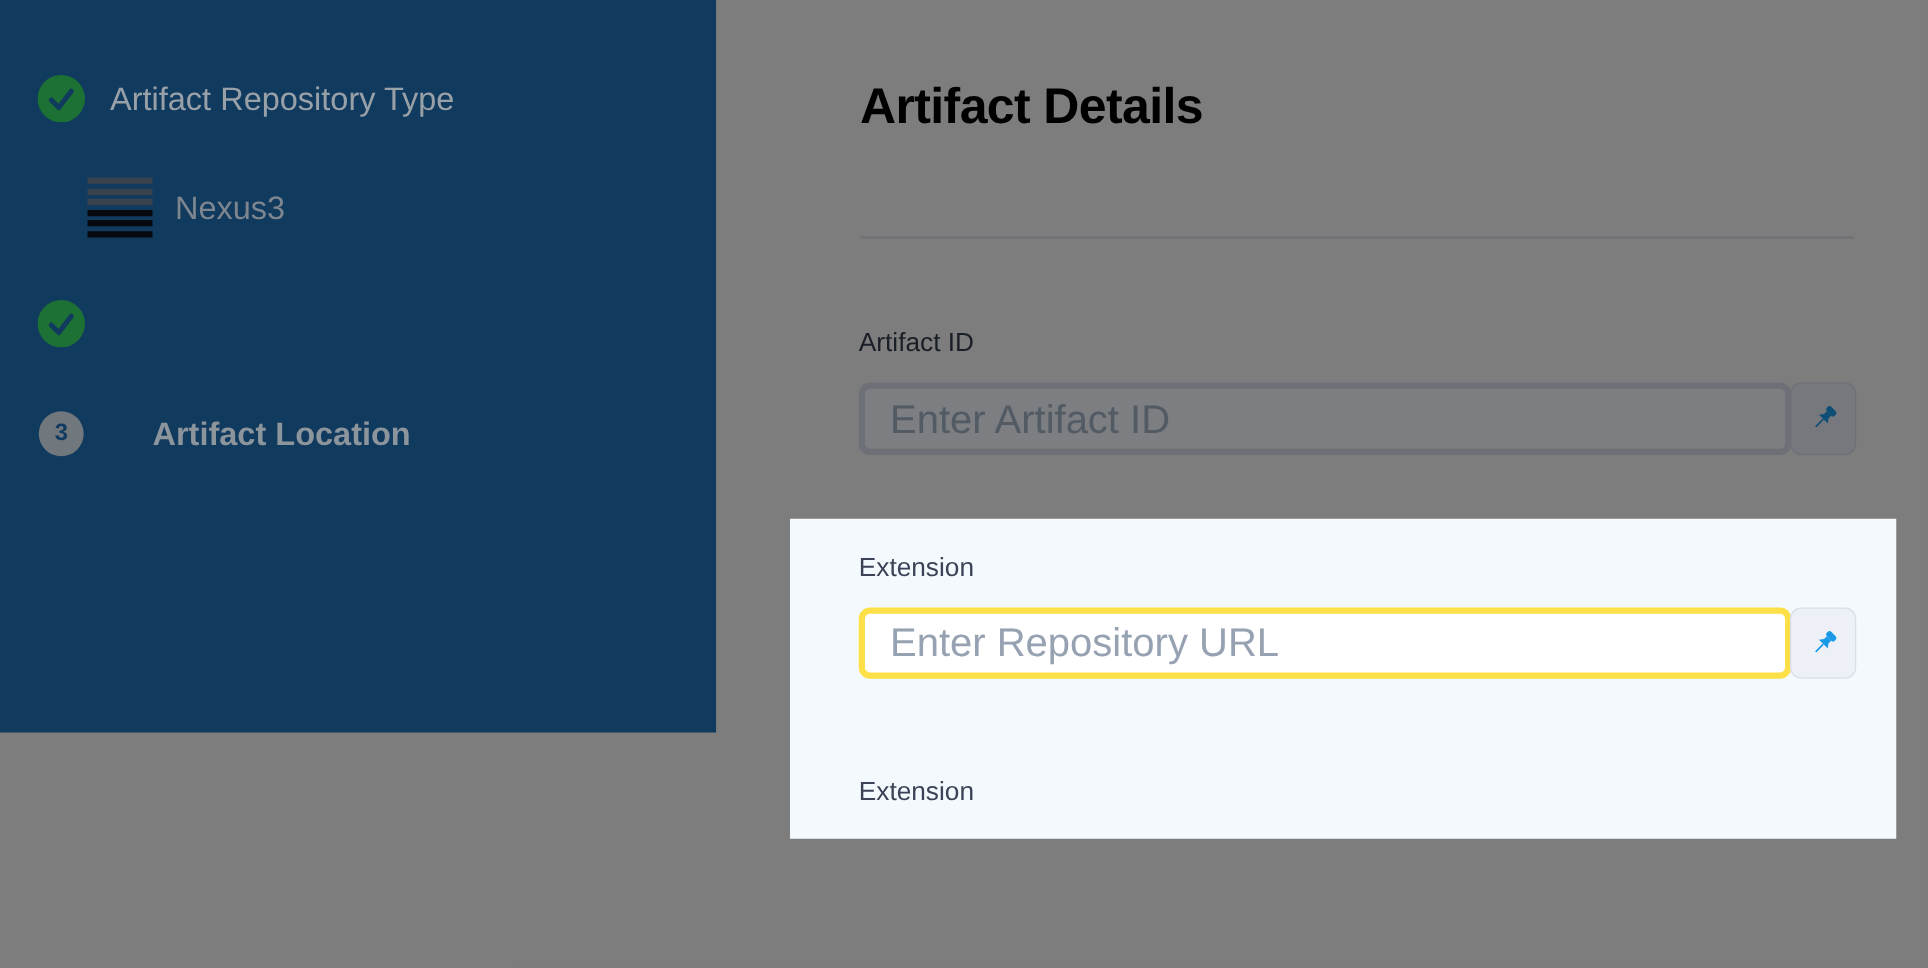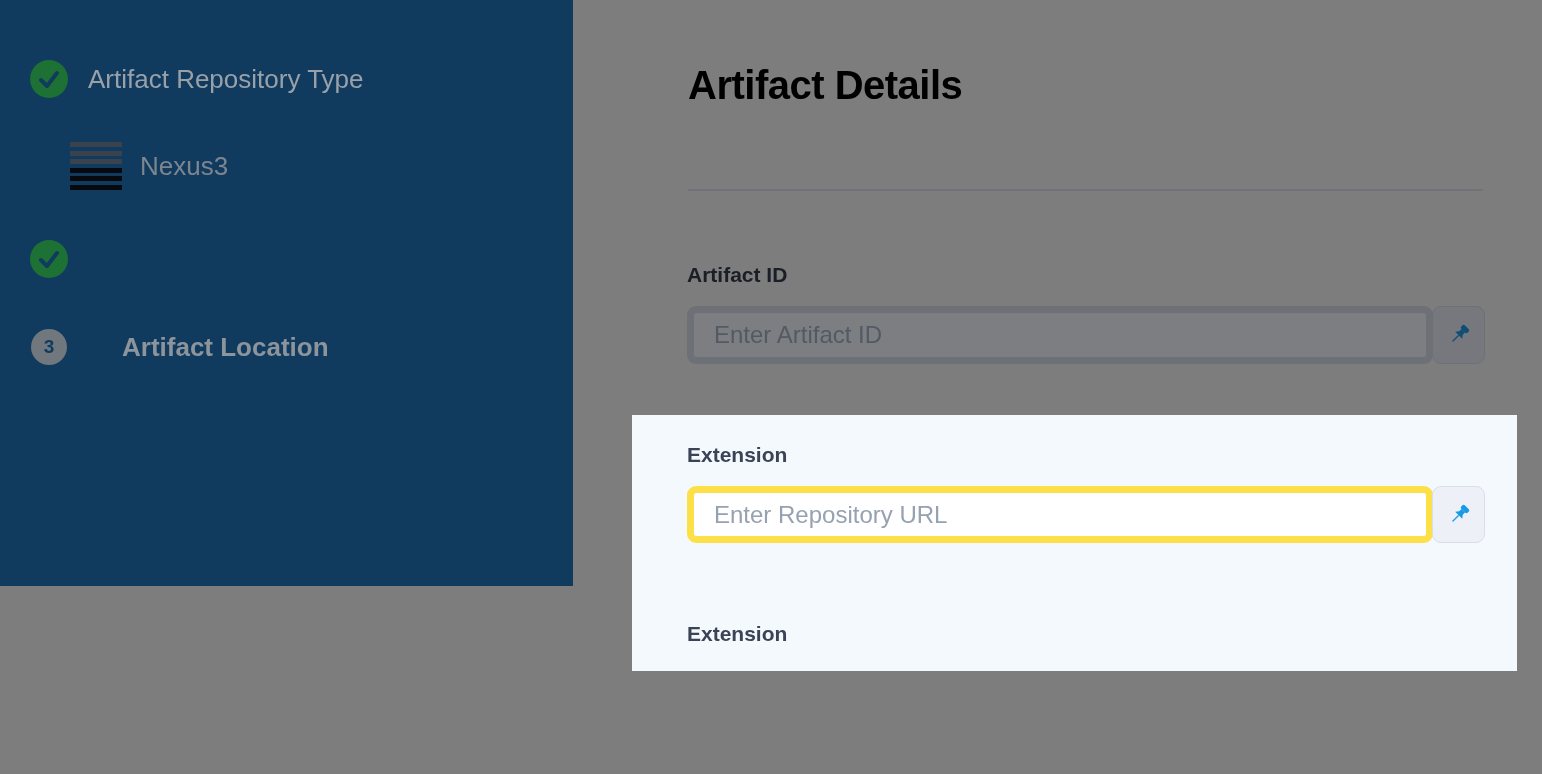--- a/index.html
+++ b/index.html
@@ -33,28 +33,28 @@
   .substep-label { font-size:26px; color:#7d868f; }
 
   
   .main { position:absolute; left:573px; top:0; width:969px; height:774px; background:#7d7d7d; }
   .title {
     position:absolute; left:115px; top:63px;
     font-size:40px; font-weight:bold; color:#000000; letter-spacing:-0.5px;
   }
   .divider { position:absolute; left:115px; top:189px; width:795px; height:2px; background:#6f7277; }
 
-  .field-label { font-size:21px; font-weight:bold; line-height:26px; margin-bottom:18px; }
+  .field-label { font-size:21px; font-weight:normal; line-height:26px; margin-bottom:18px; }
 
   .input-group { position:relative; width:798px; height:57px; }
   .ig-input {
     position:absolute; left:0; top:0; width:746px; height:100%;
-    border:7px solid #fde047; border-radius:9px; background:#ffffff;
+    border:5px solid #fde047; border-radius:9px; background:#ffffff;
     padding:0 20px; font-family:"Liberation Sans", sans-serif;
-    font-size:24px; color:#22262e; outline:none;
+    font-size:32px; color:#22262e; outline:none;
   }
   .ig-input::placeholder { color:#96a1b1; opacity:1; }
   .addon {
     position:absolute; right:0; top:0; width:53px; height:100%;
     border:1px solid #d9dee8; border-radius:9px; background:#eef0f8;
     display:flex; align-items:center; justify-content:center;
     color:#189ae8; cursor:pointer;
   }
   .addon svg { width:24px; height:24px; display:block; }
 

